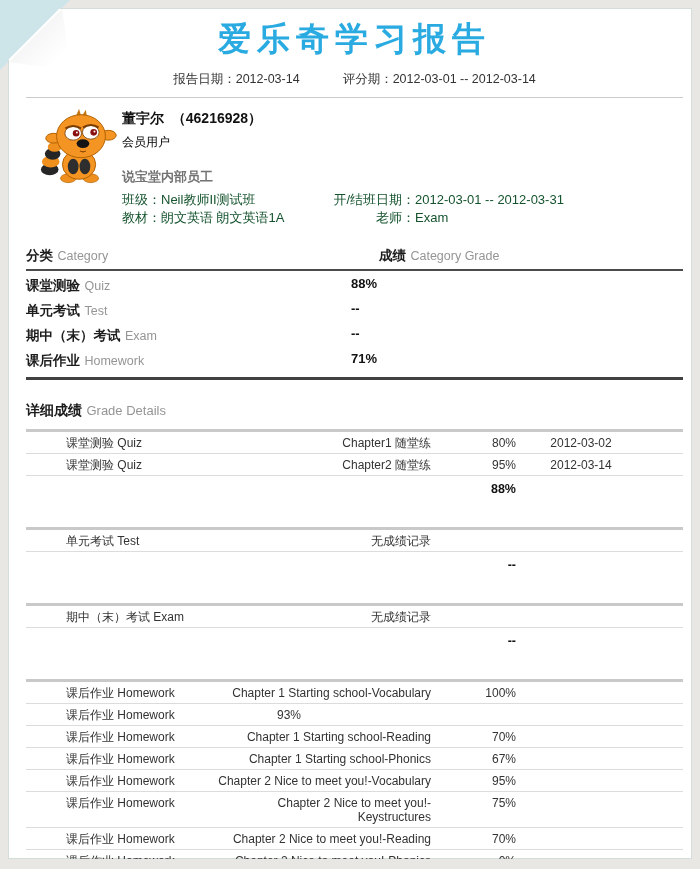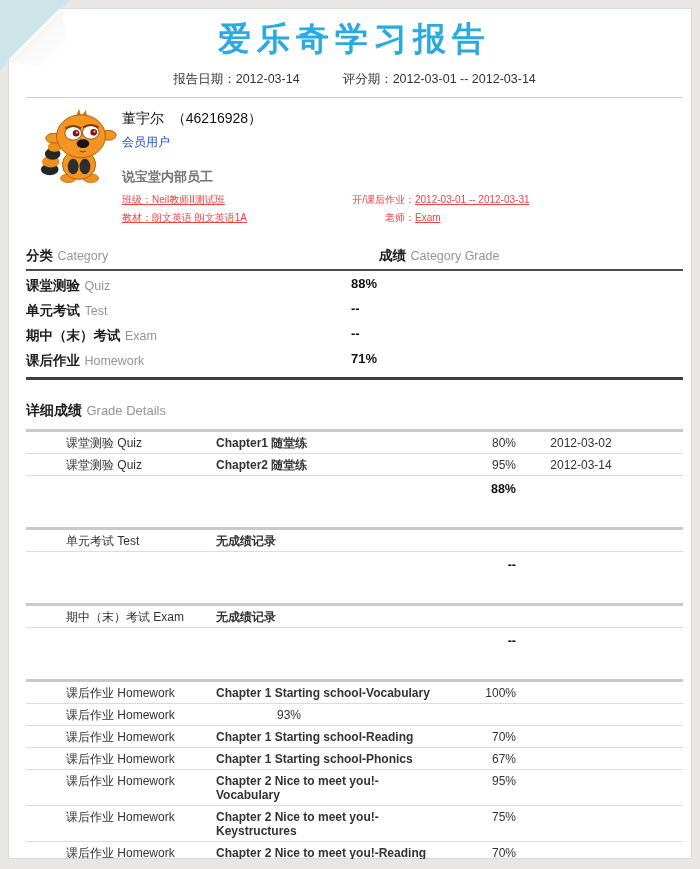--- a/index.html
+++ b/index.html
@@ -21,45 +21,45 @@
   .title { text-align:center; margin-top:8px; font-size:33px; font-weight:800;
     color:#29aae1; letter-spacing:6px; }
 
   .date-bar { display:flex; justify-content:center; gap:43px; margin-top:9px;
     font-size:12.5px; color:#333; }
   .rule { border-top:1px solid #cccccc; margin-top:9px; }
 
   .student { display:flex; margin-top:7px; }
   .avatar-box { width:96px; padding-left:12px; padding-top:2px; flex:0 0 auto; }
   .info { padding-top:5px; flex:1; }
-  .s-name { font-size:14px; font-weight:normal; color:#111; }
-  .s-member { font-size:12px; color:#1d4ed8; margin-top:6px; }
+  .s-name { font-size:14px; font-weight:bold; color:#111; }
+  .s-member { font-size:12px; color:#000000; margin-top:6px; }
   .s-org { font-size:13px; font-weight:bold; color:#737373; margin-top:17px; }
-  .s-grid { margin-top:5px; font-size:10px; color:#ef4444;text-decoration:underline; }
+  .s-grid { margin-top:5px; font-size:13px; color:#14532d; }
   .s-grid .row { display:flex; line-height:18px; }
   .s-grid .lcol { width:205px; }
   .s-grid .rcol .lbl { display:inline-block; min-width:88px; text-align:right; }
 
   .cat-table { margin-top:19px; }
   .cat-head { display:flex; padding-bottom:4px; border-bottom:2px solid #4b4b4b;gap:28px; }
   .cat-c1 { width:325px; }
   .cat-c2 { flex:1; }
   .zh { font-weight:bold; color:#1c1c1c; font-size:13.5px; }
   .en { color:#959595; font-size:12.5px; }
   .cat-body { border-bottom:3px solid #414141; padding:2px 0 4px 0; }
   .cat-row { display:flex; padding:3px 0; }
   .cat-row .cat-c2 { font-weight:bold; font-size:13px; color:#111; }
 
   .details-heading { margin-top:21px; }
   .d-section { border-top:3px solid #c9c9c9; margin-top:27px; }
   .d-section:first-of-type { margin-top:9px; }
   .d-row { display:flex; font-size:12px; color:#333; padding:4px 0 3px 0;
     border-bottom:1px solid #dcdcdc; line-height:14px; }
   .d-cat { width:190px; padding-left:40px; }
-  .d-name { width:215px; text-align:left;font-weight:bold; }
+  .d-name { width:215px; text-align:right; }
   .d-score { width:85px; text-align:right; }
   .d-date { width:130px; text-align:center; }
   .d-summary { display:flex; padding:6px 0 4px 0; font-size:12.5px; }
   .d-summary .d-score { font-weight:bold; color:#111; }
 </style>
 </head>
 <body>
 
 <div class="stage">
   <div class="corner-bg"></div>
@@ -112,21 +112,21 @@
           <path d="M43 44 Q46 46 49 44" fill="none" stroke="#7a3c00" stroke-width="1.2"></path>
         </svg>
       </div>
       <div class="info">
         <div class="s-name"><span>董宇尔</span>&nbsp;&nbsp;<span>（46216928）</span></div>
         <div class="s-member">会员用户</div>
         <div class="s-org">说宝堂内部员工</div>
         <div class="s-grid">
           <div class="row">
             <span class="lcol"><span>班级：</span><span>Neil教师II测试班</span></span>
-            <span class="rcol"><span class="lbl">开/课后作业：</span><span>2012-03-01 -- 2012-03-31</span></span>
+            <span class="rcol"><span class="lbl">开/结班日期：</span><span>2012-03-01 -- 2012-03-31</span></span>
           </div>
           <div class="row">
             <span class="lcol"><span>教材：</span><span>朗文英语 朗文英语1A</span></span>
             <span class="rcol"><span class="lbl">老师：</span><span>Exam</span></span>
           </div>
         </div>
       </div>
     </div>
 
     <div class="cat-table">

